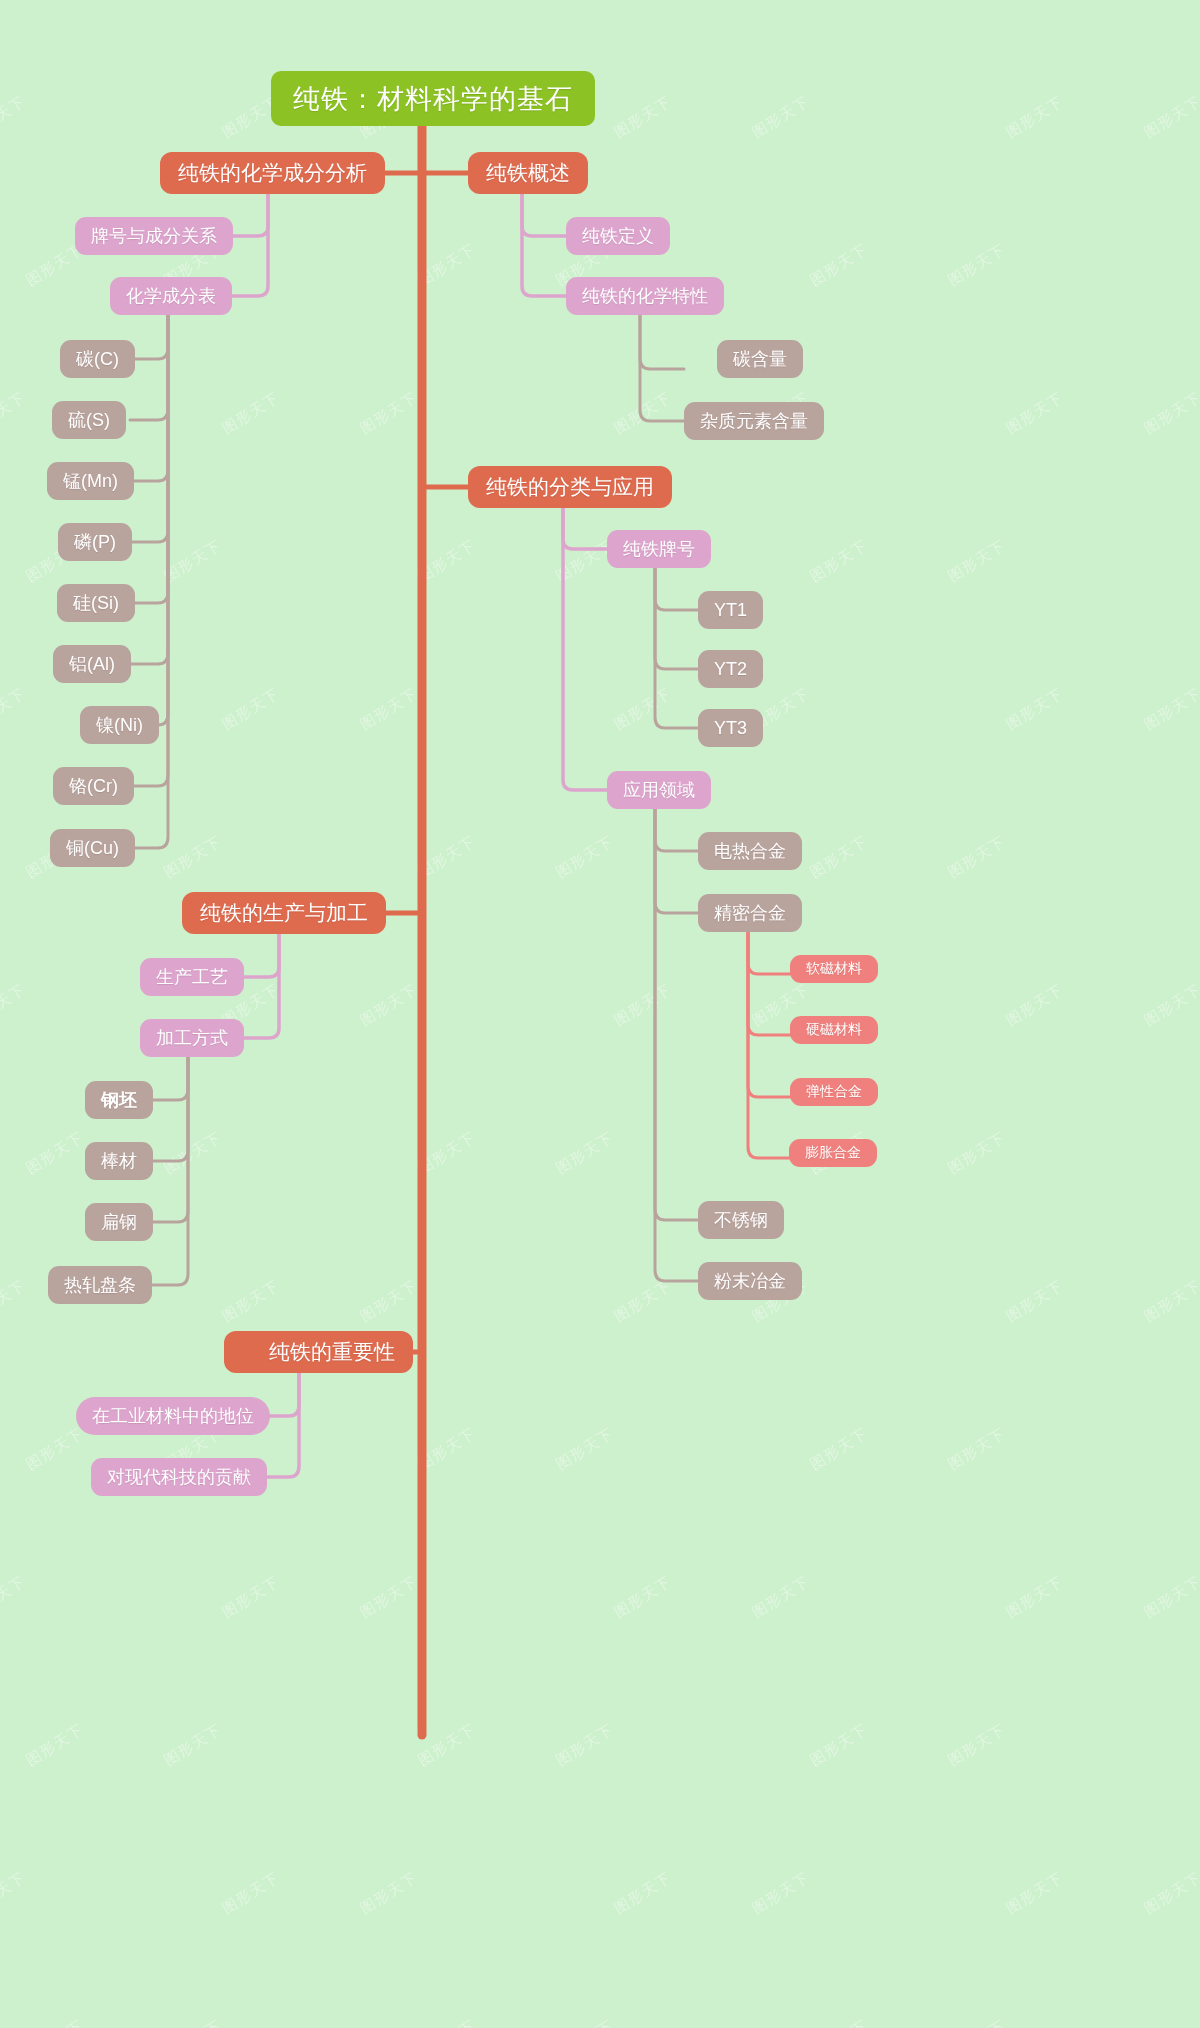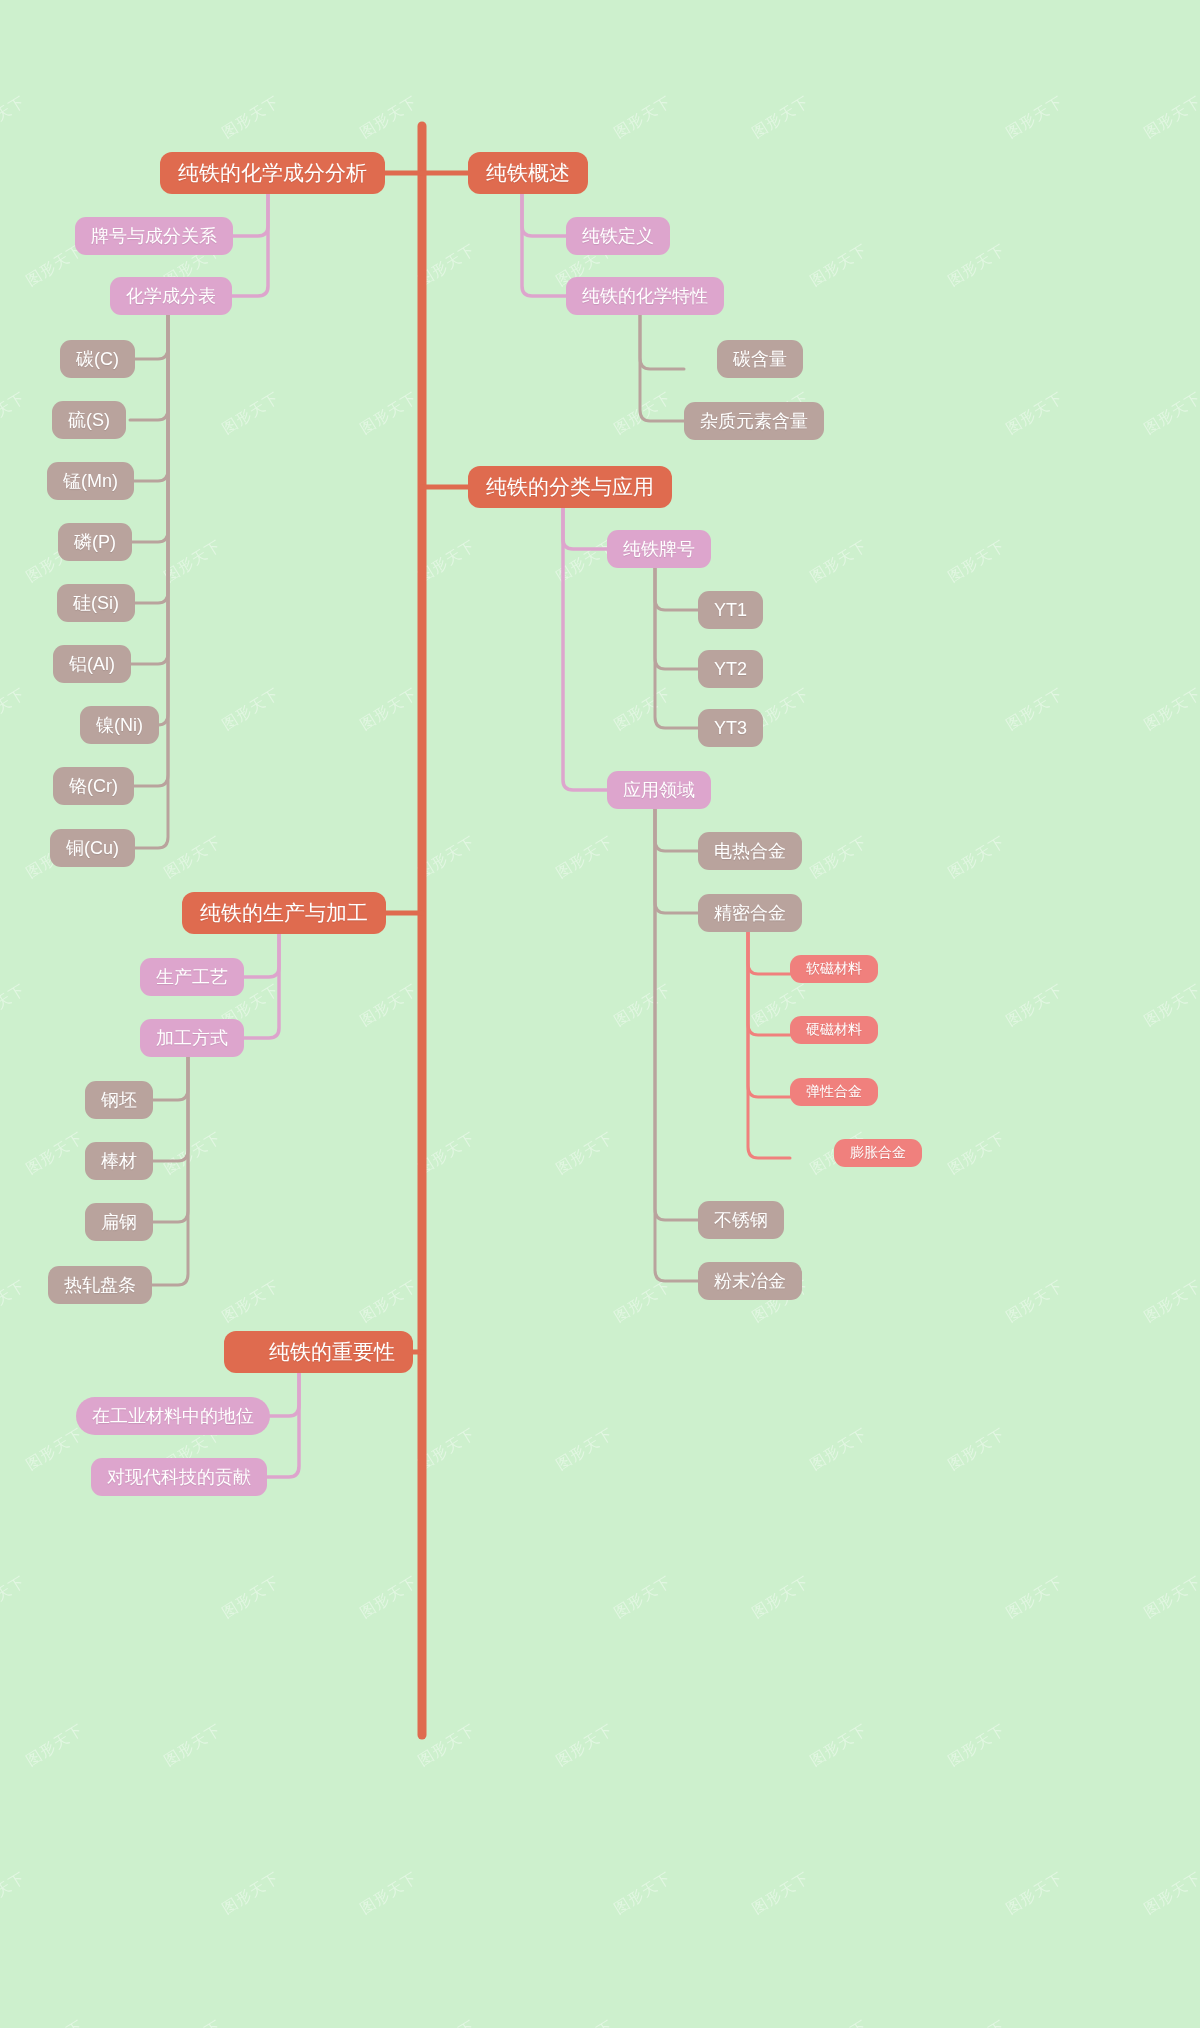--- a/index.html
+++ b/index.html
@@ -237,20 +237,21 @@
       <path d="M188,1057 L188,1089 Q188,1100 178,1100 L147,1100" stroke="#b9a39d" stroke-width="3"></path>
       <path d="M188,1057 L188,1150 Q188,1161 178,1161 L147,1161" stroke="#b9a39d" stroke-width="3"></path>
       <path d="M188,1057 L188,1211 Q188,1222 178,1222 L147,1222" stroke="#b9a39d" stroke-width="3"></path>
       <path d="M188,1057 L188,1274 Q188,1285 178,1285 L147,1285" stroke="#b9a39d" stroke-width="3"></path>
 
       <path d="M299,1373 L299,1405 Q299,1416 289,1416 L256,1416" stroke="#dda5cd" stroke-width="3.5"></path>
       <path d="M299,1373 L299,1466 Q299,1477 289,1477 L256,1477" stroke="#dda5cd" stroke-width="3.5"></path>
     </g>
   </svg>
 
+  <div class="node lvl0" style="left:271px;top:71px;">纯铁：材料科学的基石</div>
 
   <div class="node lvl1" style="left:160px;top:152px;">纯铁的化学成分分析</div>
   <div class="node lvl1" style="left:468px;top:152px;">纯铁概述</div>
   <div class="node lvl1" style="left:468px;top:466px;">纯铁的分类与应用</div>
   <div class="node lvl1" style="left:182px;top:892px;">纯铁的生产与加工</div>
   <div class="node lvl1" style="left:224px;top:1331px;padding-left:45px;">纯铁的重要性</div>
 
   <div class="node lvl2" style="left:75px;top:217px;">牌号与成分关系</div>
   <div class="node lvl2" style="left:110px;top:277px;">化学成分表</div>
 
@@ -274,28 +275,28 @@
   <div class="node lvl3" style="left:698px;top:650px;">YT2</div>
   <div class="node lvl3" style="left:698px;top:709px;">YT3</div>
 
   <div class="node lvl2" style="left:607px;top:771px;">应用领域</div>
   <div class="node lvl3" style="left:698px;top:832px;">电热合金</div>
   <div class="node lvl3" style="left:698px;top:894px;">精密合金</div>
 
   <div class="node lvl4" style="left:790px;top:955px;">软磁材料</div>
   <div class="node lvl4" style="left:790px;top:1016px;">硬磁材料</div>
   <div class="node lvl4" style="left:790px;top:1078px;">弹性合金</div>
-  <div class="node lvl4" style="left:834px;top:1139px;border-radius:11px;">膨胀合金</div>
+  <div class="node lvl4" style="left:789px;top:1139px;border-radius:11px;">膨胀合金</div>
 
   <div class="node lvl3" style="left:698px;top:1201px;">不锈钢</div>
   <div class="node lvl3" style="left:698px;top:1262px;">粉末冶金</div>
 
   <div class="node lvl2" style="left:140px;top:958px;">生产工艺</div>
   <div class="node lvl2" style="left:140px;top:1019px;">加工方式</div>
-  <div class="node lvl3" style="left:85px;top:1081px;">钢坯</div>
+  <div class="node lvl3" style="left:85px;top:1081px;font-weight:bold;">钢坯</div>
   <div class="node lvl3" style="left:85px;top:1142px;">棒材</div>
   <div class="node lvl3" style="left:85px;top:1203px;">扁钢</div>
   <div class="node lvl3" style="left:48px;top:1266px;">热轧盘条</div>
 
   <div class="node lvl2" style="left:76px;top:1397px;border-radius:19px;">在工业材料中的地位</div>
   <div class="node lvl2" style="left:91px;top:1458px;">对现代科技的贡献</div>
 
 </div>
 
 </body></html>

